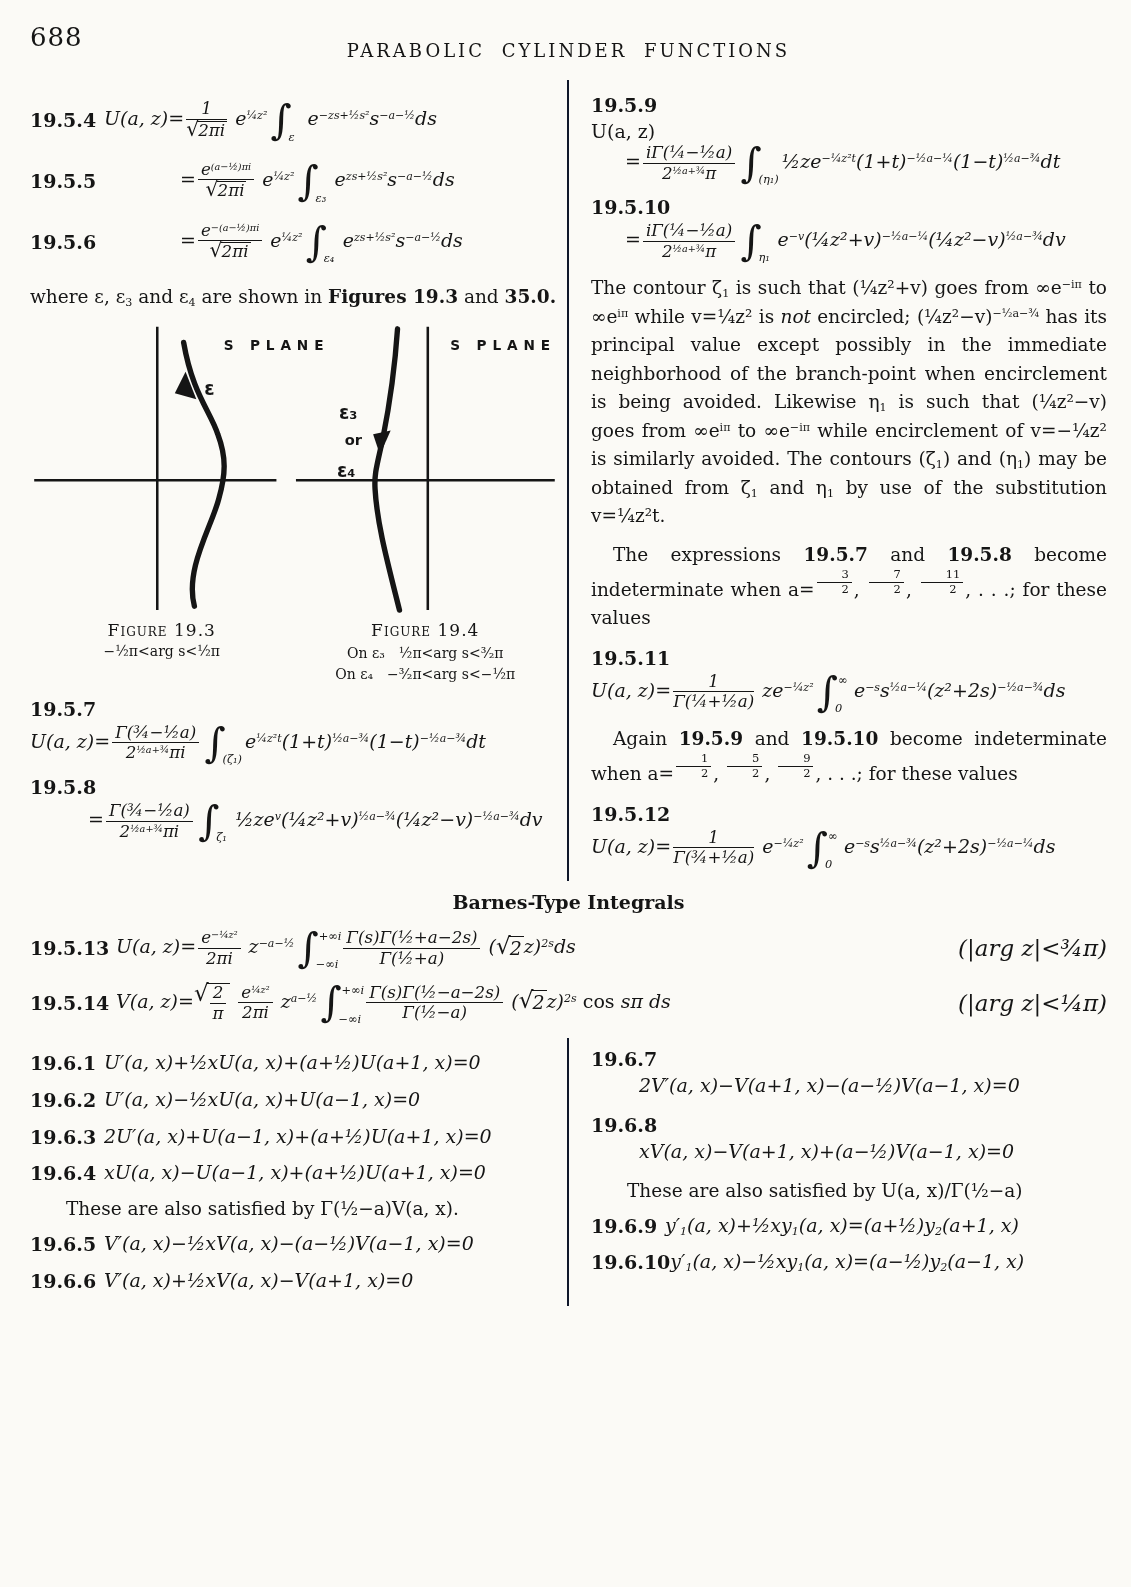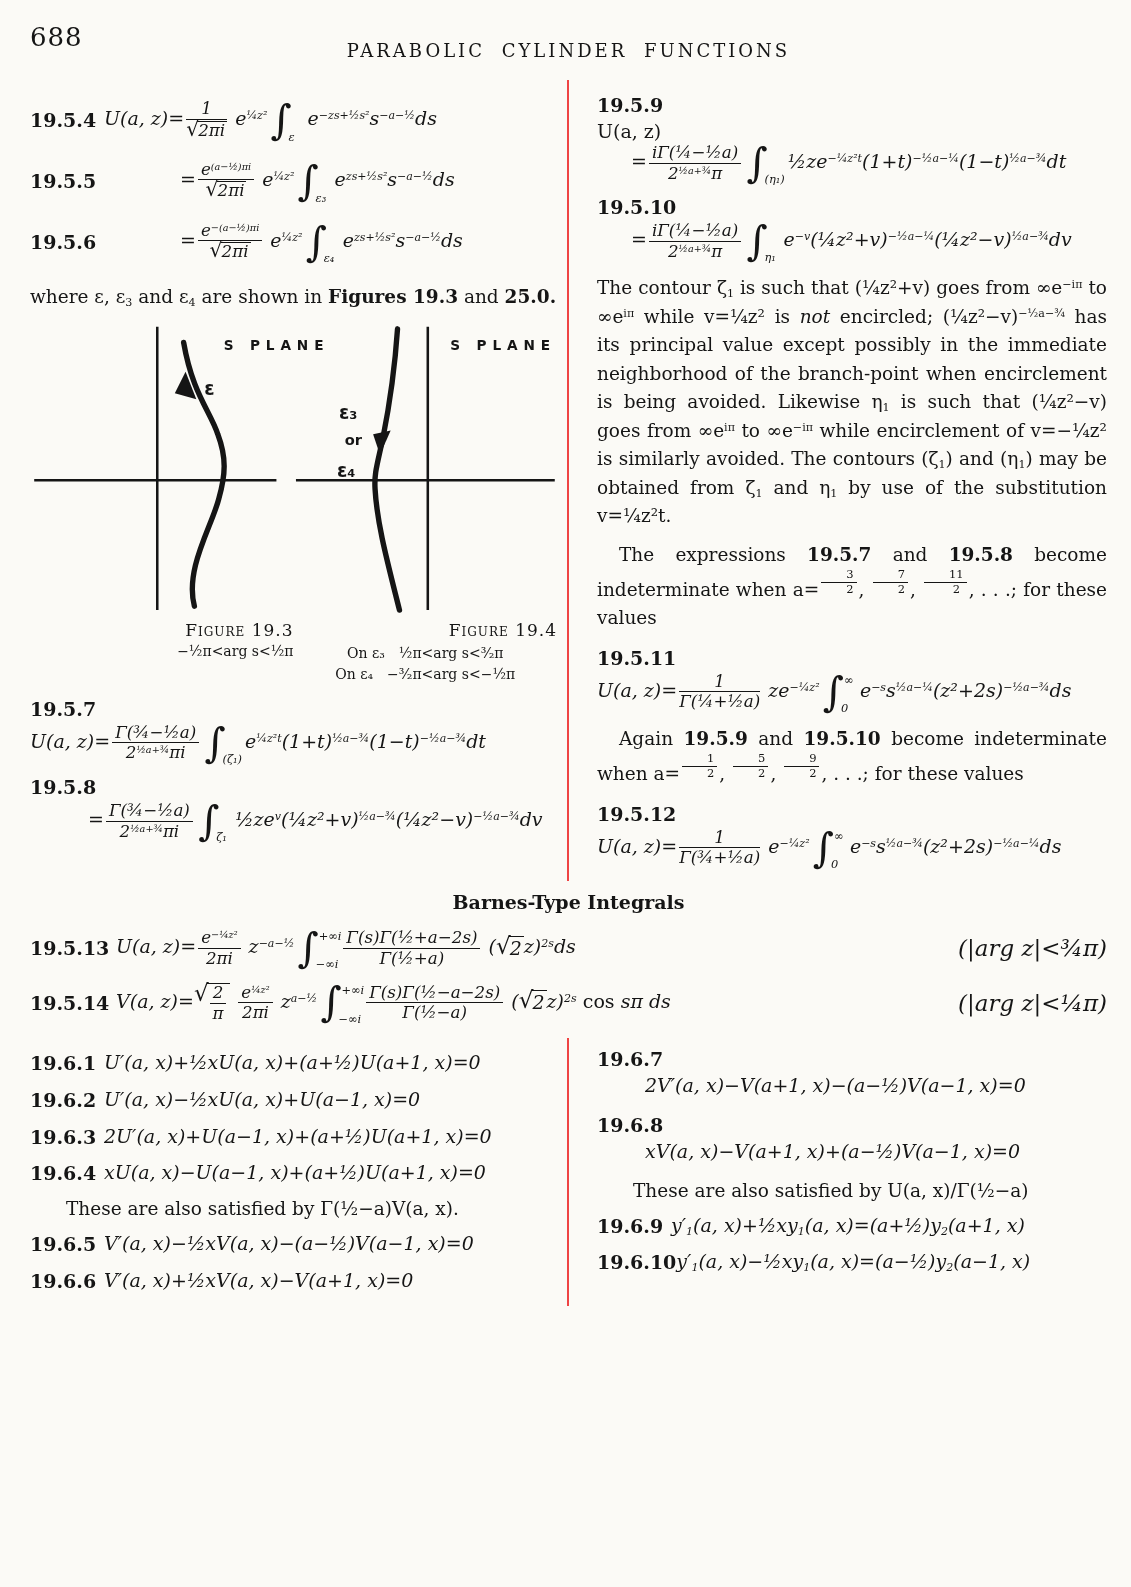--- a/index.html
+++ b/index.html
@@ -6,21 +6,21 @@
   .page{position:relative;width:1131px;height:1587px;box-sizing:border-box;
     background:#fbfaf6;color:#151515;font-family:"DejaVu Serif",serif;
     padding:22px 24px 8px 30px;overflow:hidden;}
   
   .hdr{position:relative;height:40px;}
   .pgnum{font-size:26px;letter-spacing:1px;}
   .ptitle{position:absolute;left:0;right:0;top:18px;text-align:center;
     font-size:18px;letter-spacing:3px;word-spacing:8px;}
   
   .cols{display:grid;grid-template-columns:537px 1fr;}
-  .colR{border-left:2px solid #ef4444;padding-left:28px;}
+  .colR{border-left:2px solid #0f172a;padding-left:22px;}
   .colL{padding-right:10px;}
   .topsec{margin-top:18px;}
   
   .eqrow{display:flex;align-items:center;margin:20px 0;}
   .eqnum{font-weight:bold;font-size:19px;min-width:74px;flex-shrink:0;font-style:normal;}
   .eqbody{font-style:italic;font-size:19px;white-space:nowrap;line-height:1.25;}
   .eqbody .rm,.eqbody b{font-style:normal;}
   .shift76{margin-left:76px;}
   .shift58{margin-left:58px;display:inline-block;}
   .shift34{margin-left:34px;display:inline-block;}
@@ -53,21 +53,21 @@
   .para .frac{font-size:0.62em;vertical-align:0.3em;line-height:1;}
   .para sup,.para sub{font-size:0.6em;}
   .note{font-size:18.5px;margin:12px 0;text-indent:36px;}
   
   .fig{display:block;margin:10px auto 0;}
   .figlab{font-family:"DejaVu Sans",sans-serif;font-size:14px;font-weight:bold;
     letter-spacing:6px;fill:#151515;}
   .figeps{font-family:"DejaVu Sans",sans-serif;font-size:19px;font-weight:bold;fill:#151515;}
   .figor{font-family:"DejaVu Sans",sans-serif;font-size:15px;font-weight:bold;fill:#151515;}
   .captions{display:flex;margin:6px 0 12px;}
-  .cap{width:50%;text-align:right;}
+  .cap{width:50%;text-align:center;}
   .capt{font-variant:small-caps;letter-spacing:1px;font-size:17px;margin-bottom:3px;}
   .capsub{font-size:14px;}
   .caprow{display:flex;justify-content:center;gap:14px;line-height:1.45;}
   
   .barnes{margin-top:8px;}
   .sechead{text-align:center;font-size:19px;margin:10px 0 8px;font-weight:bold;}
   .eqrow.wide .eqnum{min-width:86px;}
   .cond{margin-left:auto;font-style:italic;font-size:23px;padding-left:20px;}
   .botsec{margin-top:16px;}
   .botsec .eqrow{margin:13px 0;}
@@ -120,21 +120,21 @@
                   <span class="bar">2πi</span>
                 </span></span></span> e<sup>¼z²</sup><span class="intwrap">
               <span class="intsym">∫</span>
               <span class="intlims">
                 <span class="ilim top"></span>
                 <span class="ilim bot">ε₄</span>
               </span>
             </span>e<sup>zs+½s²</sup>s<sup>−a−½</sup>ds</span>
       </div>
 
-      <p class="para">where ε, ε<sub>3</sub> and ε<sub>4</sub> are shown in <b>Figures 19.3</b> and <b>25.0.</b></p>
+      <p class="para">where ε, ε<sub>3</sub> and ε<sub>4</sub> are shown in <b>Figures 19.3</b> and <b>35.0.</b></p>
 
       <svg class="fig" viewBox="0 0 540 300" width="528" height="293">
         <line x1="130" y1="6" x2="130" y2="296" stroke="#151515" stroke-width="2.6"></line>
         <line x1="4" y1="163" x2="252" y2="163" stroke="#151515" stroke-width="2.6"></line>
         <path d="M 168,292 C 158,254 186,210 193,182 C 200,157 201,140 192,116 C 184,92 166,74 157,22" fill="none" stroke="#151515" stroke-width="5.5" stroke-linecap="round"></path>
         <polygon points="159,52 170,80 148,74" fill="#151515"></polygon>
         <text class="figeps" x="178" y="76">ε</text>
         <text class="figlab" x="198" y="30">S PLANE</text>
 
         <line x1="407" y1="6" x2="407" y2="296" stroke="#151515" stroke-width="2.6"></line>

